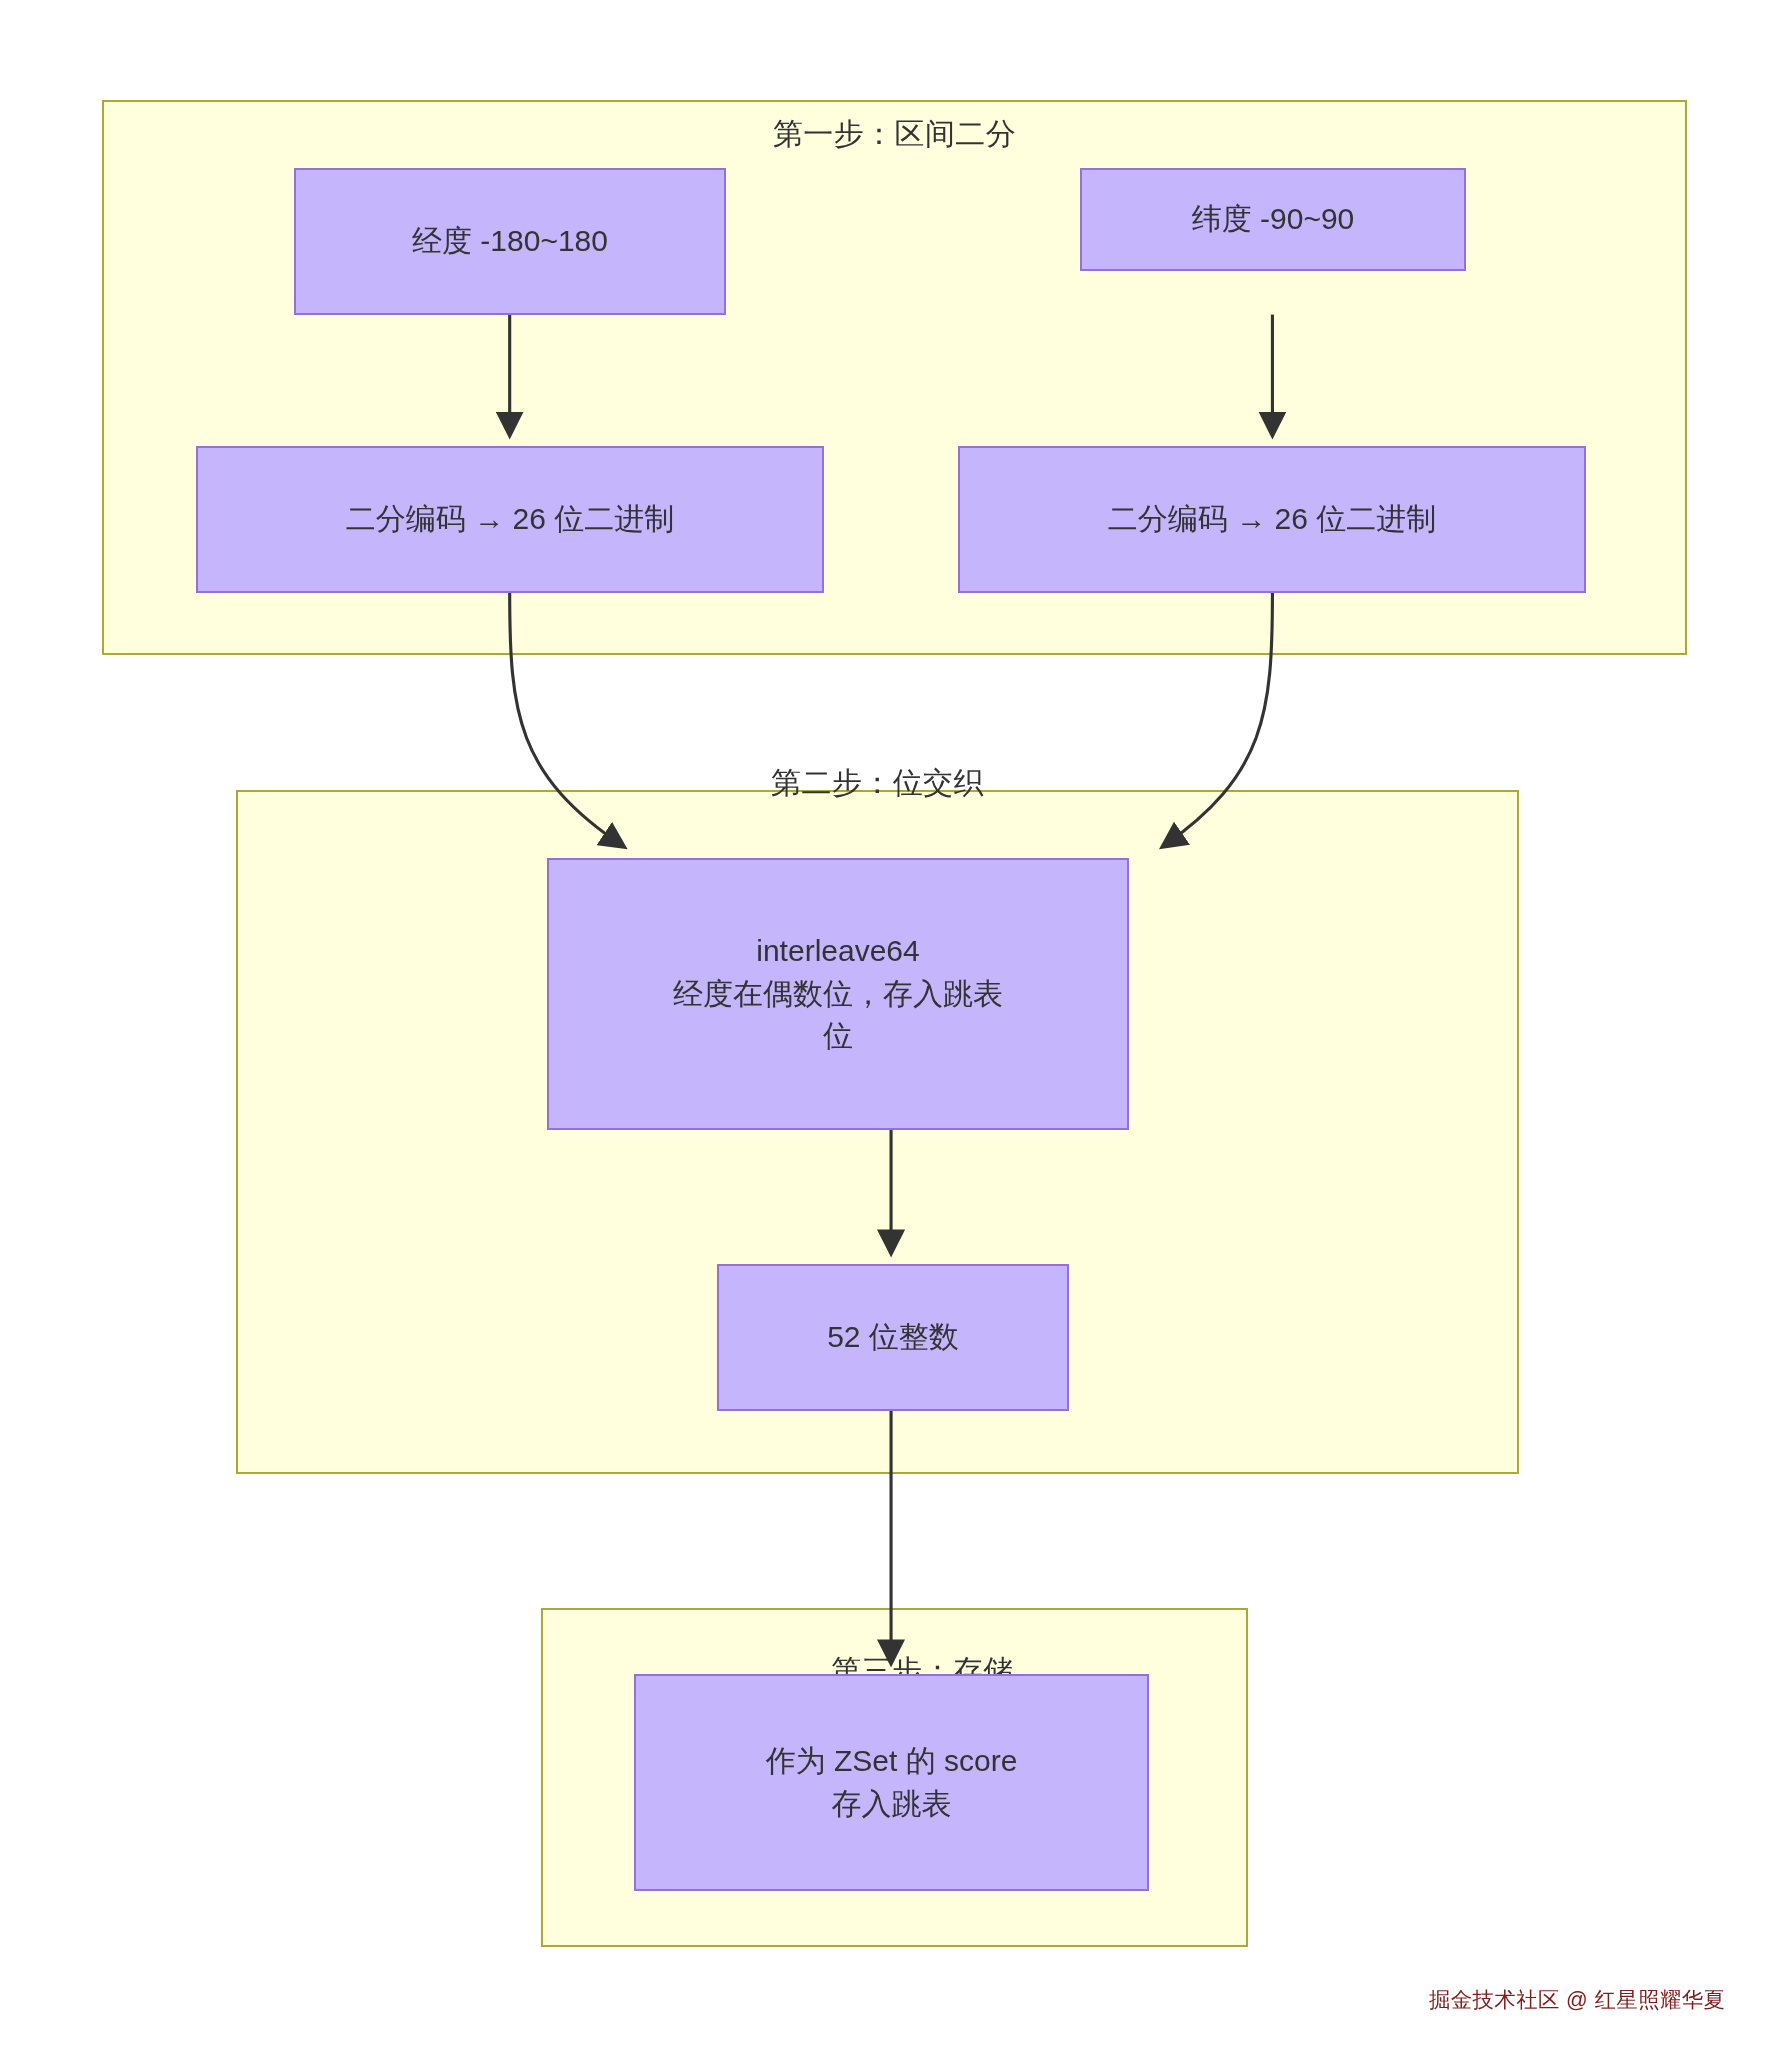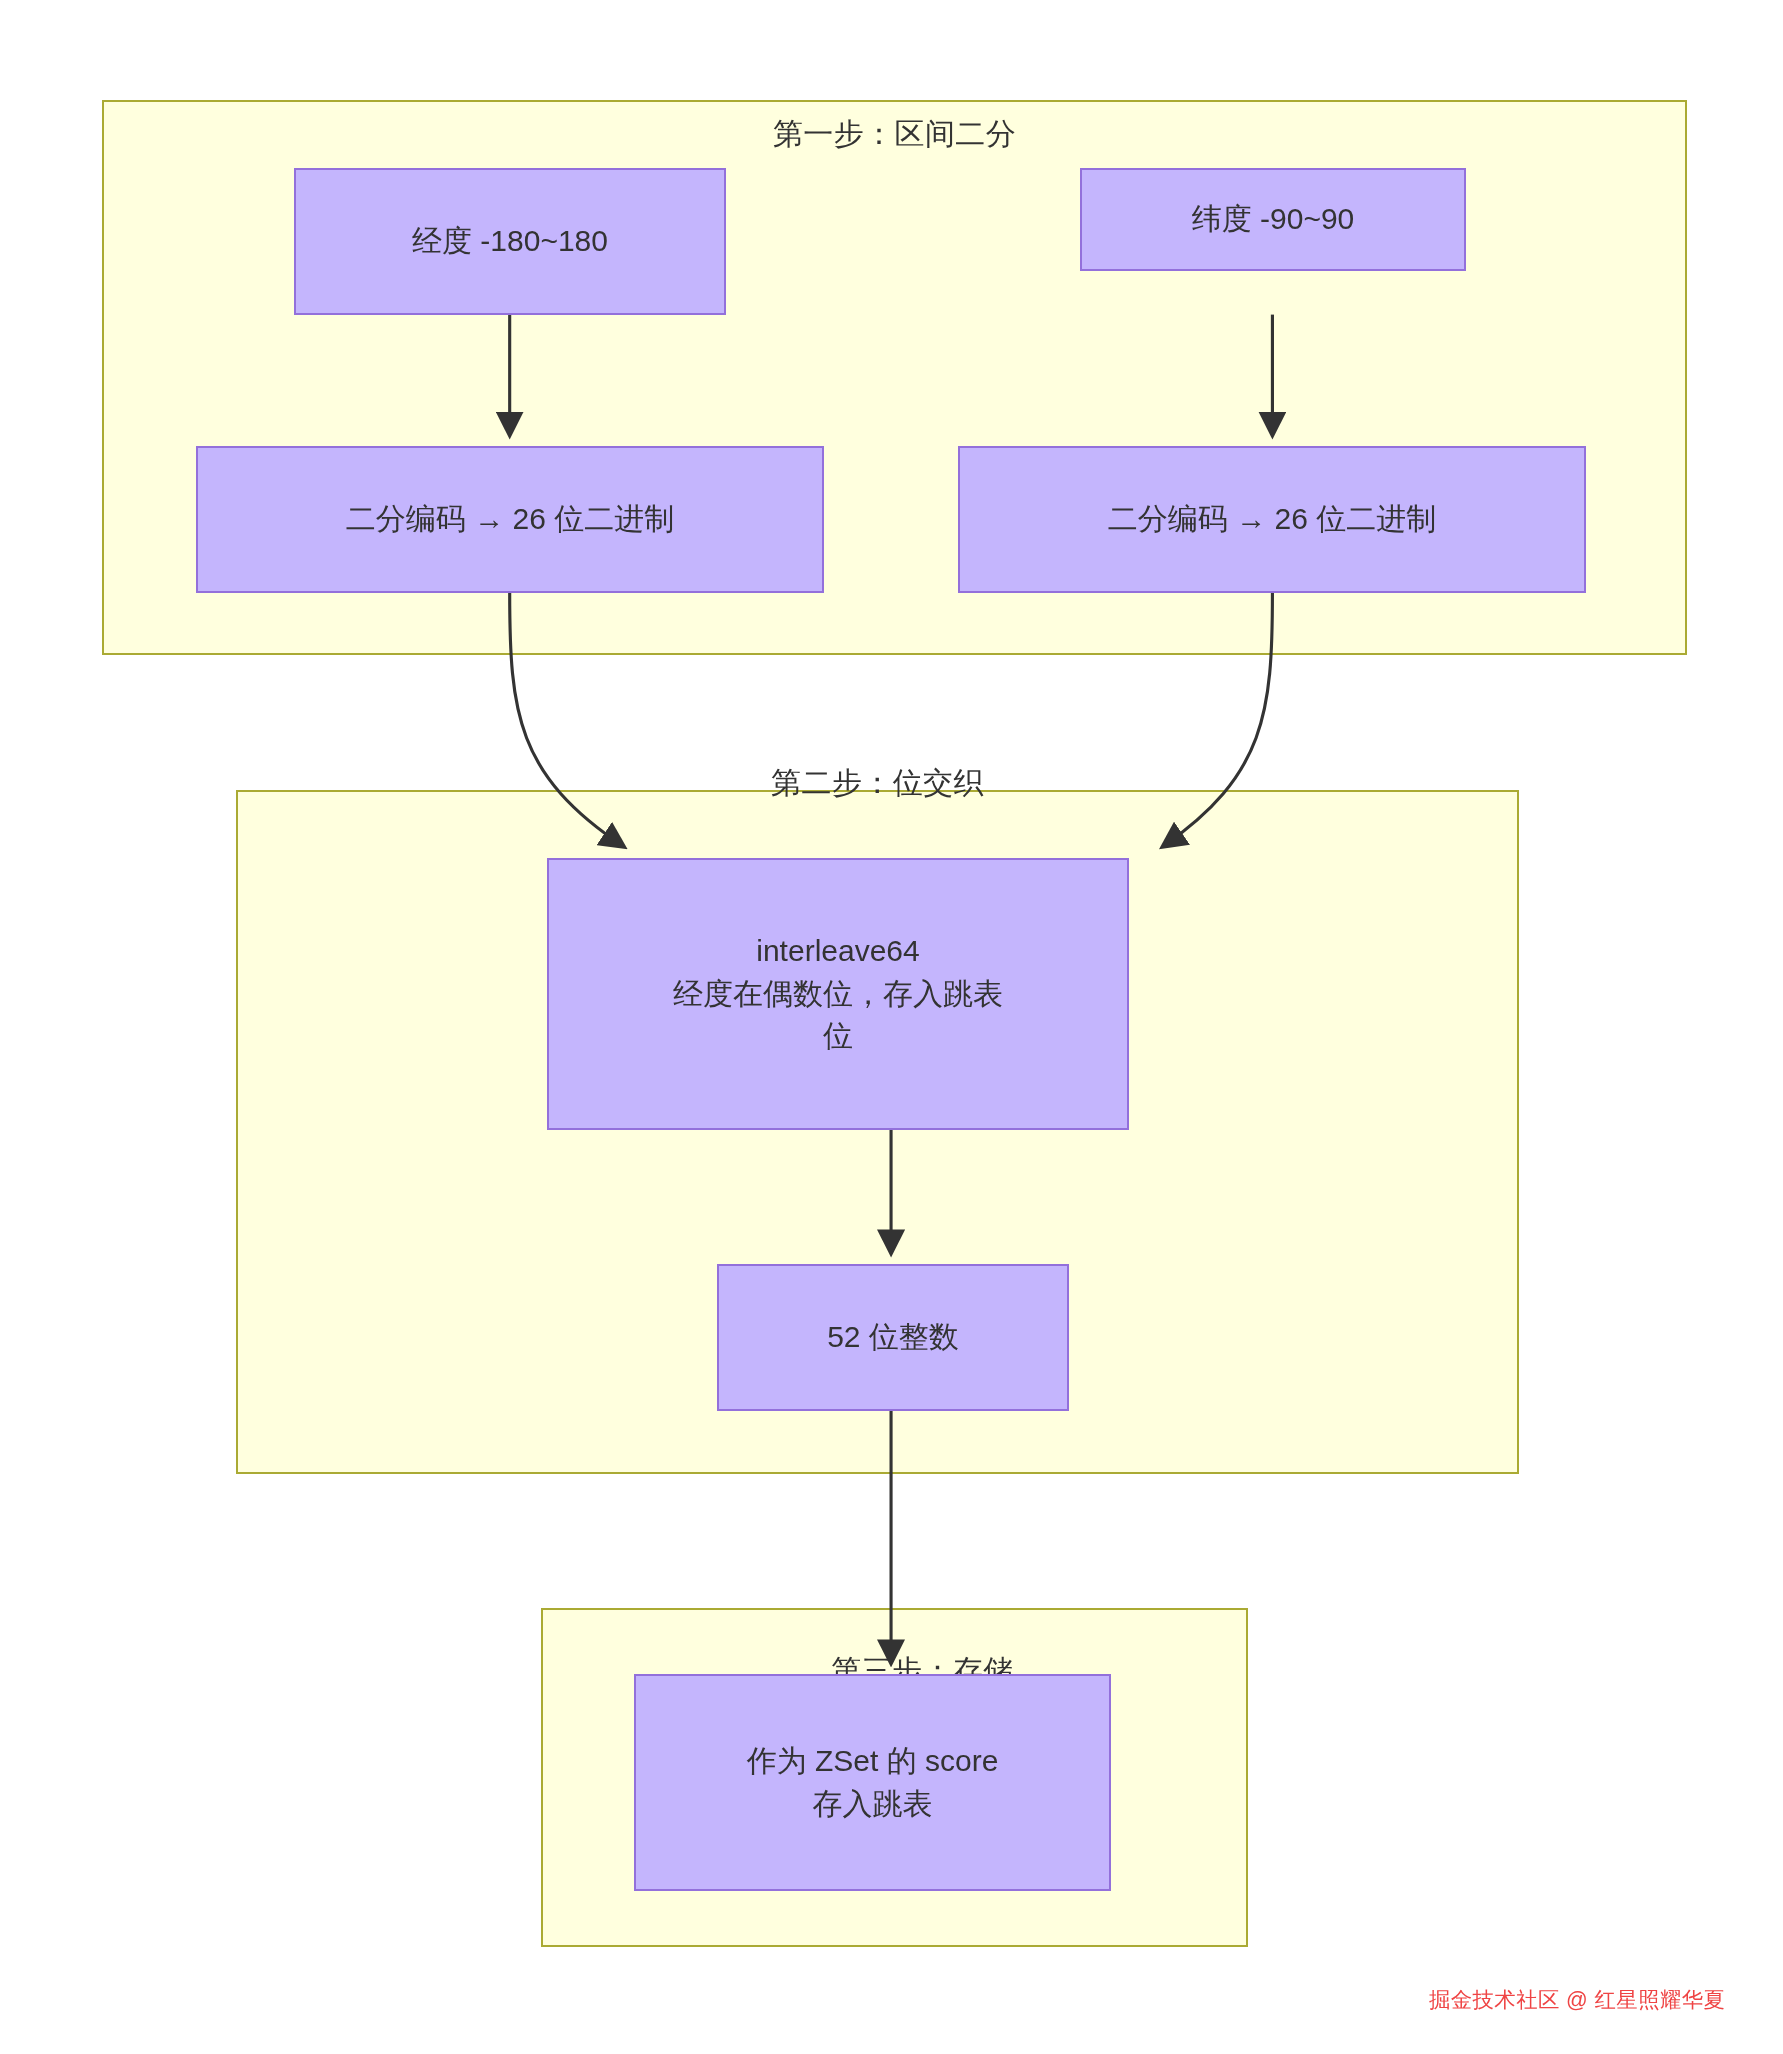--- a/index.html
+++ b/index.html
@@ -58,21 +58,21 @@
   }
   .node .lines {
     width: 100%;
   }
   .node .line {
     display: block;
   }
   .watermark {
     position: absolute;
     font-size: 21.4px;
-    color: #ef4444;
+    color: #7f1d1d;
     white-space: nowrap;
     letter-spacing: 0.4px;
   }
 </style>
 </head>
 <body>
 
 <div id="canvas">
 
   <div class="cluster" style="left:102px; top:100px; width:1585px; height:555px;">
@@ -138,21 +138,21 @@
       <span class="line">位</span>
     </span>
   </div>
 
   <div class="node" style="left:717px; top:1264px; width:352px; height:147px;">
     <span class="lines">
       <span class="line">52 位整数</span>
     </span>
   </div>
 
-  <div class="node" style="left:634px; top:1674px; width:477px; height:217px;">
+  <div class="node" style="left:634px; top:1674px; width:515px; height:217px;">
     <span class="lines">
       <span class="line">作为 ZSet 的 score</span>
       <span class="line">存入跳表</span>
     </span>
   </div>
 
   <div class="watermark" style="left:1429px; top:1985px;">掘金技术社区 @ 红星照耀华夏</div>
 
 </div>
 

